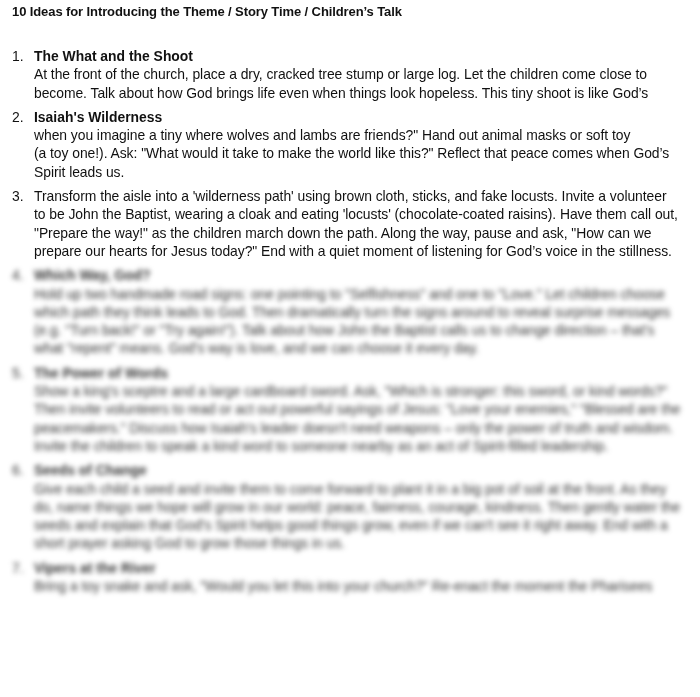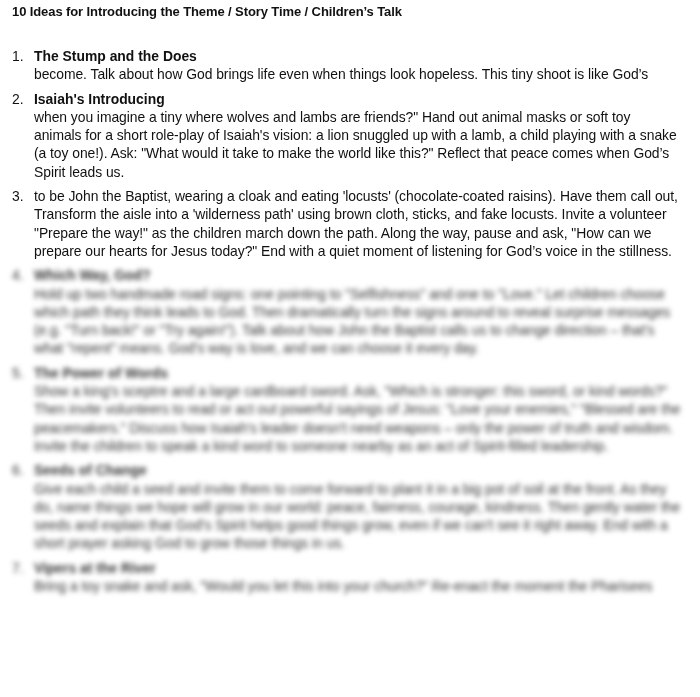--- a/index.html
+++ b/index.html
@@ -33,41 +33,41 @@
 <body>
 
 <div class="page">
   <div class="doc-title">10 Ideas for Introducing the Theme / Story Time / Children’s Talk</div>
 
   <div class="ideas">
 
     <div class="idea">
       <span class="idea-num">1.</span>
       <div class="idea-body">
-        <div class="idea-title">The Stump and the Does</div>
+        <div class="idea-title">The What and the Shoot</div>
+        <div class="idea-line">At the front of the church, place a dry, cracked tree stump or large log. Let the children come close to</div>
         <div class="idea-line">become. Talk about how God brings life even when things look hopeless. This tiny shoot is like God’s</div>
       </div>
     </div>
 
     <div class="idea">
       <span class="idea-num">2.</span>
       <div class="idea-body">
-        <div class="idea-title">Isaiah's Introducing</div>
+        <div class="idea-title">Isaiah's Wilderness</div>
         <div class="idea-line">when you imagine a tiny where wolves and lambs are friends?" Hand out animal masks or soft toy</div>
-        <div class="idea-line">animals for a short role-play of Isaiah's vision: a lion snuggled up with a lamb, a child playing with a snake</div>
         <div class="idea-line">(a toy one!). Ask: "What would it take to make the world like this?" Reflect that peace comes when God’s</div>
         <div class="idea-line">Spirit leads us.</div>
       </div>
     </div>
 
     <div class="idea">
       <span class="idea-num">3.</span>
       <div class="idea-body">
+        <div class="idea-line">Transform the aisle into a 'wilderness path' using brown cloth, sticks, and fake locusts. Invite a volunteer</div>
         <div class="idea-line">to be John the Baptist, wearing a cloak and eating 'locusts' (chocolate-coated raisins). Have them call out,</div>
-        <div class="idea-line">Transform the aisle into a 'wilderness path' using brown cloth, sticks, and fake locusts. Invite a volunteer</div>
         <div class="idea-line">"Prepare the way!" as the children march down the path. Along the way, pause and ask, "How can we</div>
         <div class="idea-line">prepare our hearts for Jesus today?" End with a quiet moment of listening for God’s voice in the stillness.</div>
       </div>
     </div>
 
     <div class="idea blurred">
       <span class="idea-num">4.</span>
       <div class="idea-body">
         <div class="idea-title">Which Way, God?</div>
         <div class="idea-line">Hold up two handmade road signs: one pointing to "Selfishness" and one to "Love." Let children choose</div>

